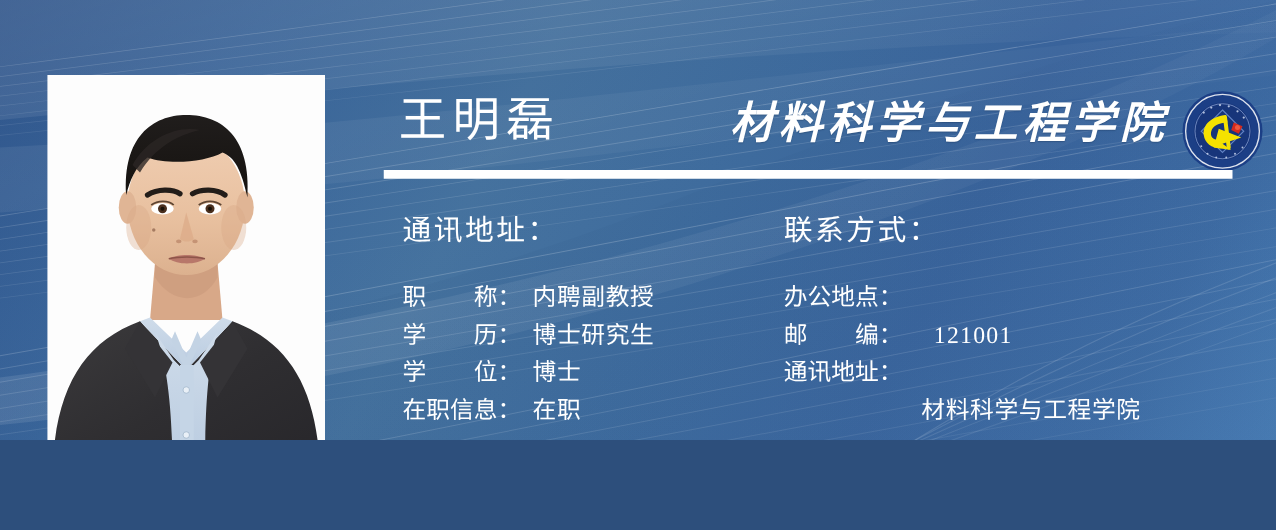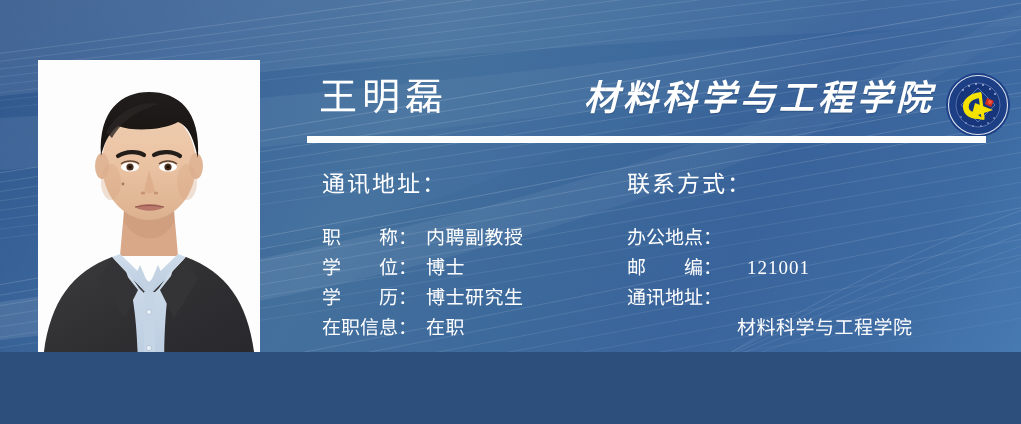--- a/index.html
+++ b/index.html
@@ -347,26 +347,26 @@
   <div id="header-divider"></div>
 
   <div class="section-title" id="personal-title">通讯地址：</div>
 
   <div class="info-list" id="personal-list">
     <div class="info-row">
       <span class="info-label">职　　称：</span>
       <span class="info-value">内聘副教授</span>
     </div>
     <div class="info-row">
+      <span class="info-label">学　　历：</span>
+      <span class="info-value">博士研究生</span>
+    </div>
+    <div class="info-row">
       <span class="info-label">学　　位：</span>
       <span class="info-value">博士</span>
-    </div>
-    <div class="info-row">
-      <span class="info-label">学　　历：</span>
-      <span class="info-value">博士研究生</span>
     </div>
     <div class="info-row tight">
       <span class="info-label">在职信息：</span>
       <span class="info-value">在职</span>
     </div>
   </div>
 
   <div class="section-title" id="contact-title">联系方式：</div>
 
   <div class="info-list" id="contact-list">

